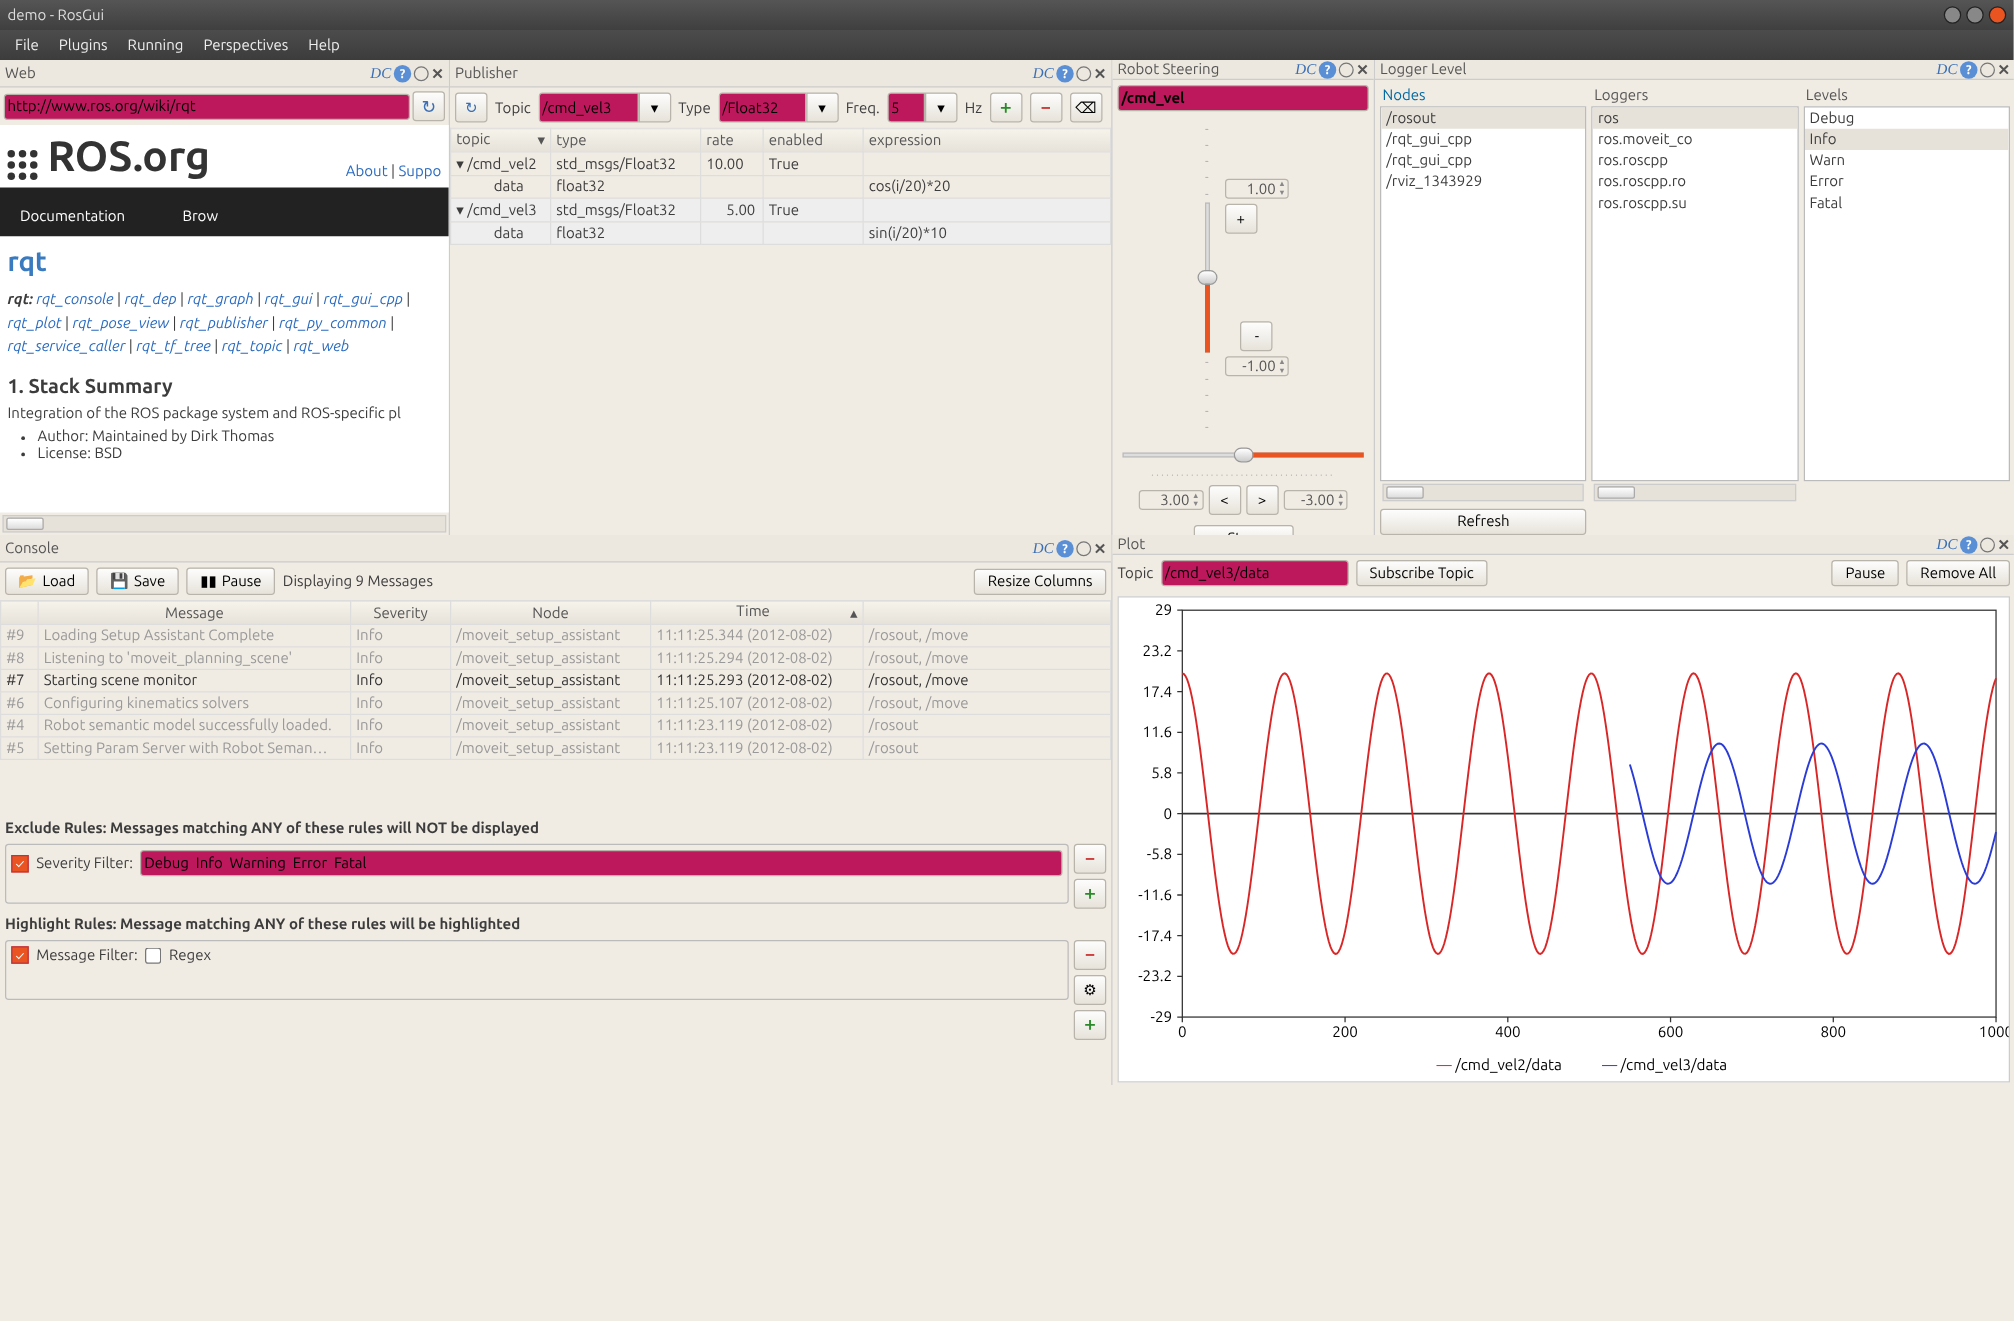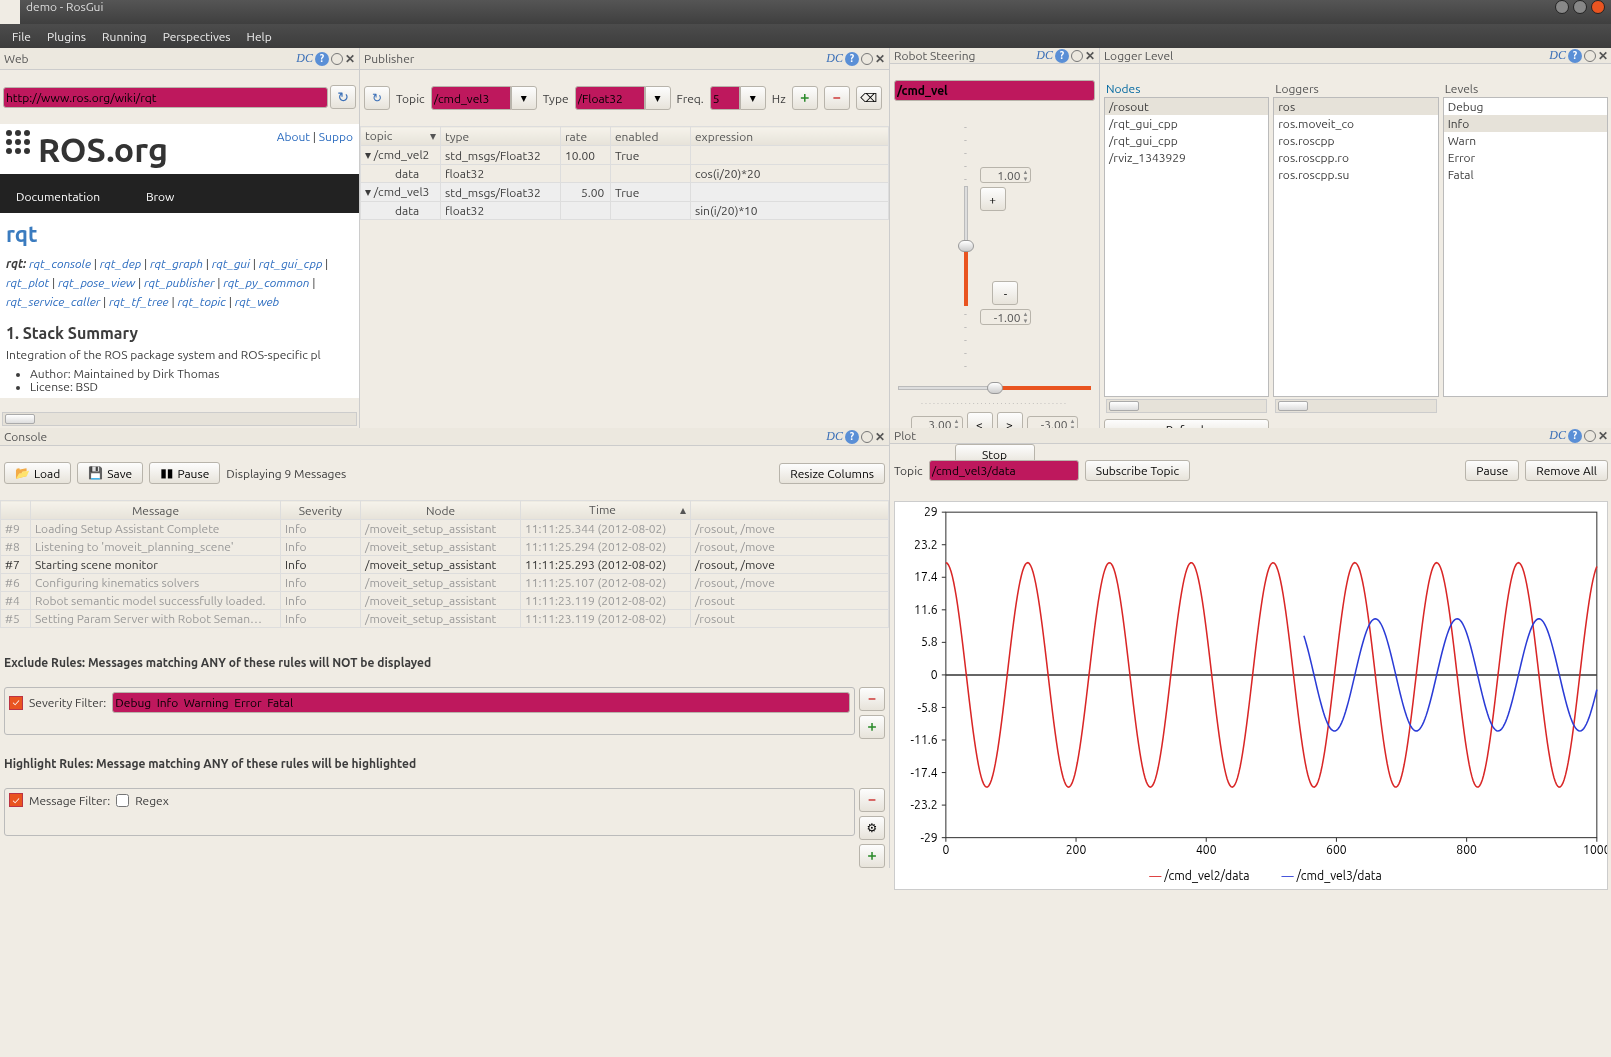--- a/index.html
+++ b/index.html
@@ -1,34 +1,34 @@
 <!DOCTYPE html>
 <html><head>
 <meta charset="utf-8">
 <style>
 * { box-sizing: border-box; margin: 0; padding: 0; font-family: Ubuntu, "Segoe UI", sans-serif; font-size: 12px; }
 body { background: #f0ece4; color: #3c3c3c; }
-.titlebar { background: linear-gradient(#555,#3f3f3f); height: 24px; display:flex; color:#ddd; padding:0 6px;margin-left:20px; }
+.titlebar { background: linear-gradient(#555,#3f3f3f); height: 24px; display:flex; align-items:center; color:#ddd; padding:0 6px; }
 .titlebar .wbtns { margin-left:auto; display:flex; gap:4px;}
 .titlebar .wbtn { width:14px; height:14px; border-radius:7px; border:1px solid #222;}
 .titlebar .wbtn.min{background:#888;} .titlebar .wbtn.max{background:#888;} .titlebar .wbtn.close{background:#e95420;}
 .menubar { background: linear-gradient(#4c4c4c,#3c3c3c); height:24px; display:flex; gap:16px; padding:0 12px; color:#eee; align-items:center;}
 .menubar span{cursor:default;}
 .panel-header { background:#ece8df; height:22px; display:flex; align-items:center; border-bottom:1px solid #ccc; padding:0 4px; gap:4px;}
 .panel-header .title{flex:1; color:#555;}
 .panel-header .ticons{display:flex; gap:2px; align-items:center;}
 .dco { font-family:serif; font-style:italic; color:#3a6fb7; font-size:12px;}
 .qmark{width:14px;height:14px;border-radius:7px;background:#5a8fd6;color:#fff;display:inline-flex;align-items:center;justify-content:center;font-size:10px;font-weight:bold;}
 .circ{width:12px;height:12px;border:1px solid #777;border-radius:6px;}
 .xbtn{font-weight:bold;font-size:12px;color:#555;}
 .btn { background:linear-gradient(#fdfdfd,#e7e3da); border:1px solid #b8b4ab; border-radius:3px; padding:3px 10px; cursor:default; display:inline-flex; align-items:center; gap:4px;}
 input[type=text], select { background:#be185d; border:1px solid #b8b4ab; border-radius:3px; padding:3px 2px; }
 input[type=text]:disabled{background:#f0ece4;color:#888;}
 .main { display:grid; grid-template-columns: 360px 530px 210px 512px; grid-template-rows: 380px 440px; height:calc(100vh - 48px);}
-.pane{display:flex;flex-direction:column;border-right:1px solid #ccc;gap:12px;}
+.pane{display:flex;flex-direction:column;border-right:1px solid #ccc;}
 th,td{border:1px solid #ddd;padding:2px 4px;text-align:left;white-space:nowrap;overflow:hidden;text-overflow:ellipsis;}
 th{background:linear-gradient(#f6f3eb,#e6e2d9);font-weight:normal;color:#555;}
 table{border-collapse:collapse;width:100%;table-layout:fixed;}
 .scroll{overflow:auto;}
 a{color:#2a6bbf;}
 .webcontent{background:#fff;flex:1;overflow:auto;padding:6px;}
 .rosorg{font-size:34px;font-weight:bold;color:#333;}
 .docbar{background:#222;color:#fff;font-size:20px;padding:8px 16px;margin:6px -6px;overflow:hidden;white-space:nowrap;}
 .sliderV{display:flex;flex-direction:column;align-items:center;gap:2px;}
 .sliderH{display:flex;align-items:center;gap:4px;}
@@ -82,21 +82,21 @@
       <span class="xbtn">✕</span>
     </span>
   </div>
   <div style="display:flex;gap:2px;padding:3px;align-items:center;">
     <input type="text" style="flex: 1 1 0%;" value="http://www.ros.org/wiki/rqt">
     <button class="btn iconbtn">
       <span style="color:#3a6fb7;font-size:14px;">↻</span>
     </button>
   </div>
   <div class="webcontent">
-    <div style="display:flex;align-items:flex-start;">
+    <div style="display:flex;align-items:flex-end;">
       <span style="display:grid;grid-template-columns:repeat(3,6px);grid-template-rows:repeat(3,6px);gap:3px;margin-right:8px;">
         <span style="background:#333;border-radius:3px;"></span>
             <span style="background:#333;border-radius:3px;"></span>
             <span style="background:#333;border-radius:3px;"></span>
         <span style="background:#333;border-radius:3px;"></span>
             <span style="background:#333;border-radius:3px;"></span>
             <span style="background:#333;border-radius:3px;"></span>
         <span style="background:#333;border-radius:3px;"></span>
             <span style="background:#333;border-radius:3px;"></span>
             <span style="background:#333;border-radius:3px;"></span>

